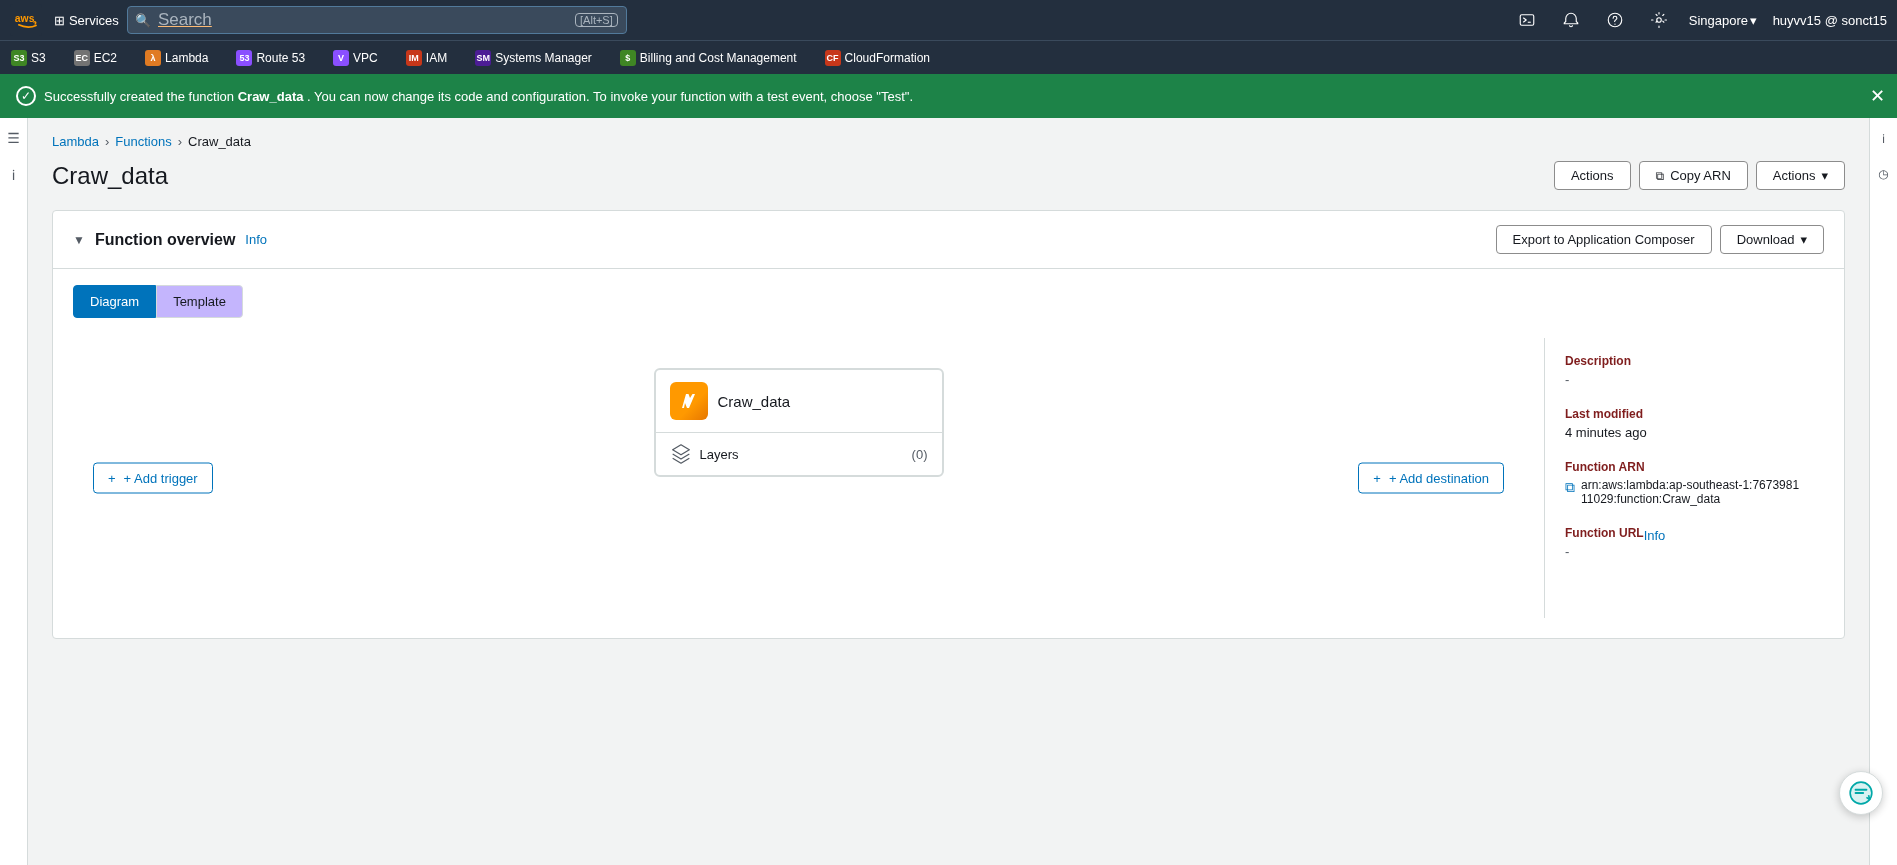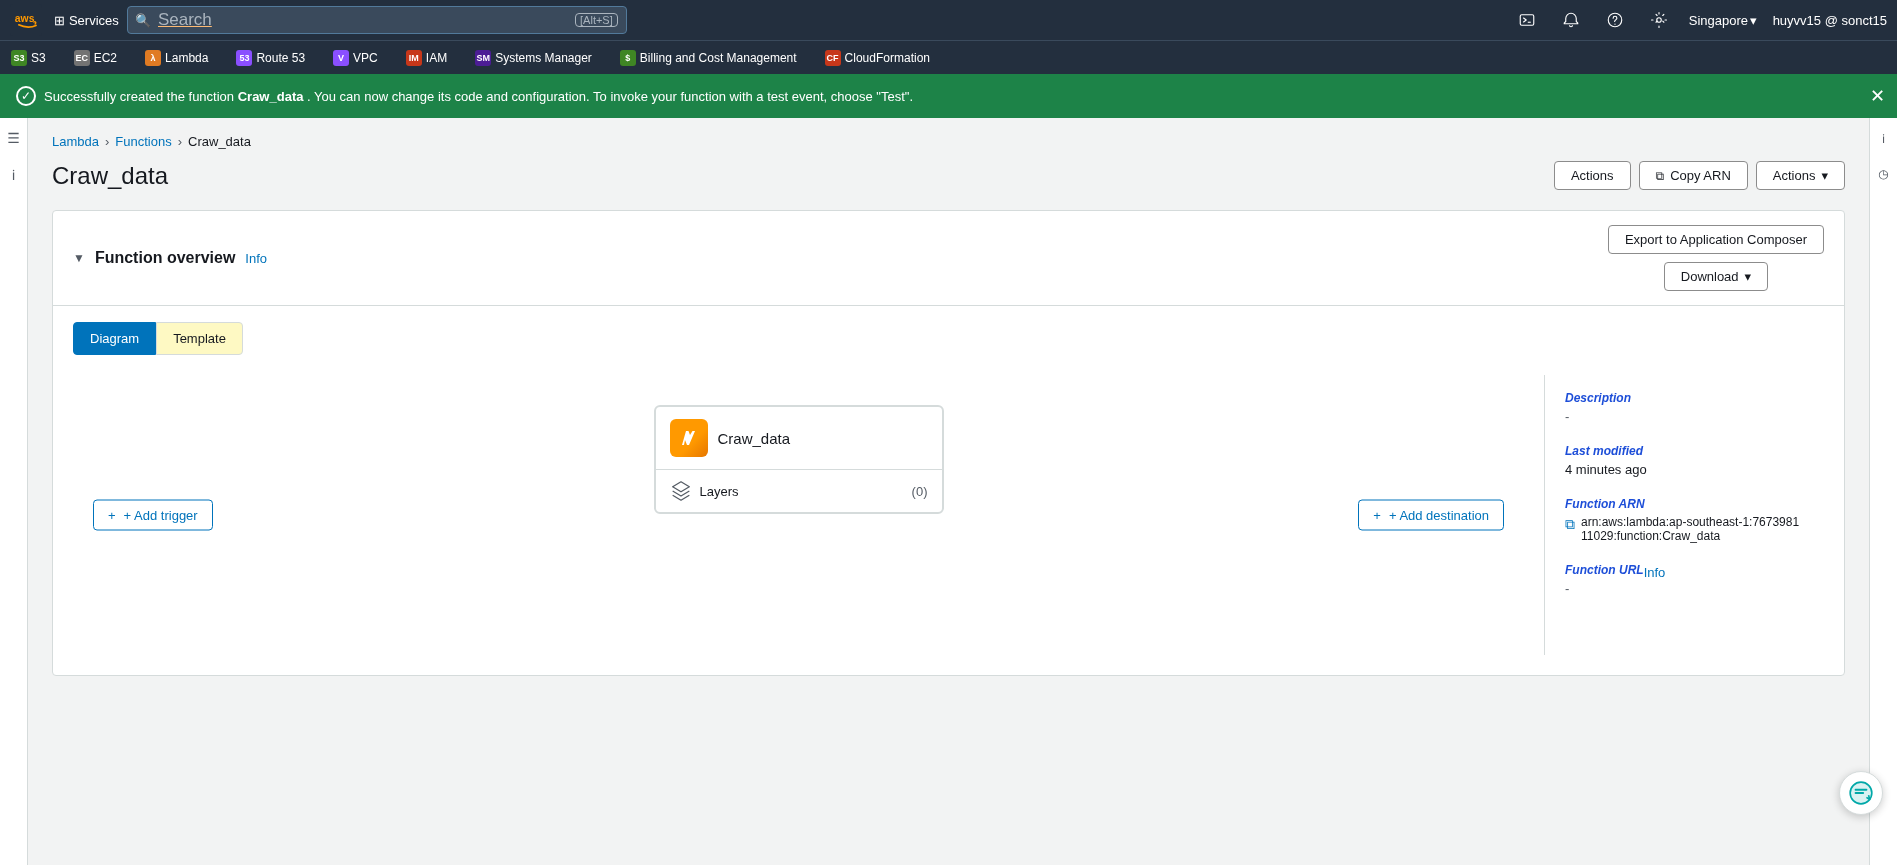--- a/index.html
+++ b/index.html
@@ -272,39 +272,38 @@
     .info-link {
       color: #0073bb;
       font-size: 13px;
       cursor: pointer;
       text-decoration: none;
     }
     .card-header-right {
       display: flex;
       align-items: center;
       gap: 8px;
-      flex-direction: column;
     }
     .collapse-icon {
       cursor: pointer;
       font-size: 12px;
       color: #545b64;
     }
 
     
     .tab-bar {
       display: flex;
       padding: 16px 20px 0;
     }
     .tab-btn {
       padding: 8px 16px;
       font-size: 13px;
       cursor: pointer;
       border: 1px solid #d5dbdb;
-      background: #fef9c3;
+      background: #c4b5fd;
       color: #16191f;
     }
     .tab-btn:first-child { border-radius: 4px 0 0 4px; }
     .tab-btn:last-child { border-radius: 0 4px 4px 0; }
     .tab-btn.active {
       background: #0073bb;
       border-color: #0073bb;
       color: #fff;
     }
 
@@ -406,23 +405,22 @@
       flex-shrink: 0;
       border-left: 1px solid #d5dbdb;
       padding: 16px 20px;
     }
     .info-section {
       margin-bottom: 20px;
     }
     .info-label {
       font-size: 12px;
       font-weight: 700;
-      color: #1d4ed8;
+      color: #7f1d1d;
       margin-bottom: 4px;
-      font-style: italic;
     }
     .info-value {
       font-size: 13px;
       color: #16191f;
     }
     .info-value.dash { color: #545b64; }
     .arn-box {
       display: flex;
       align-items: flex-start;
       gap: 6px;

